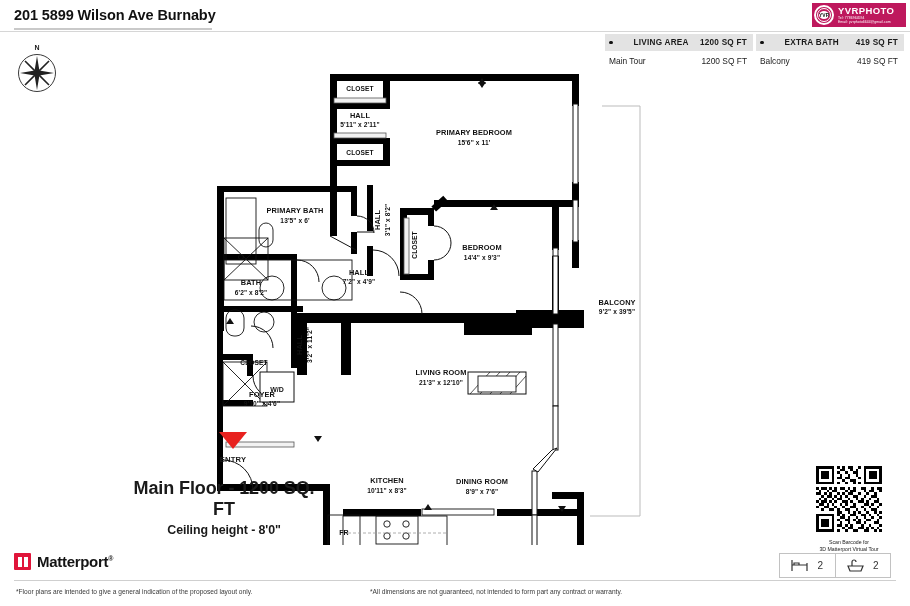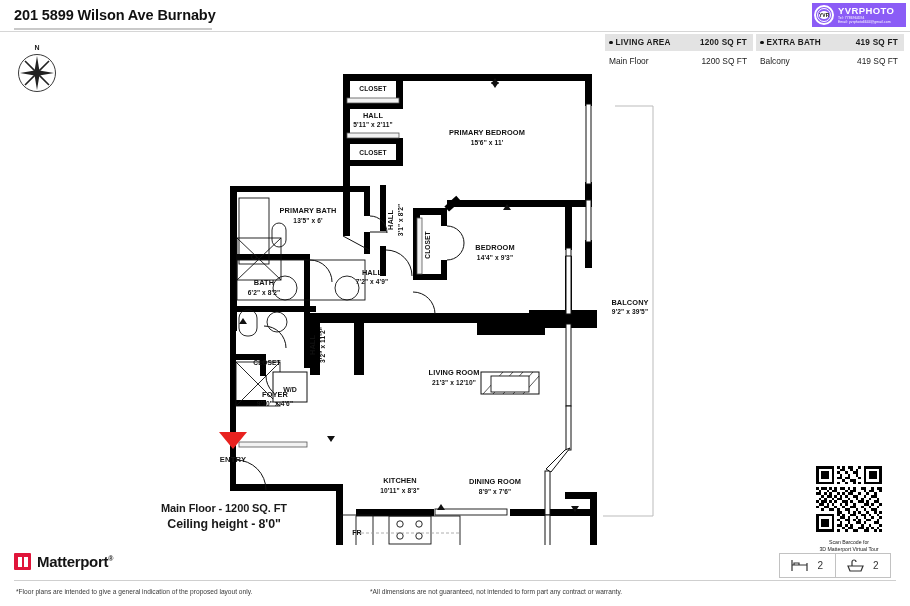--- a/index.html
+++ b/index.html
@@ -19,68 +19,68 @@
     position:absolute; left:14px; top:7px;
     font-size:14.5px; font-weight:bold; letter-spacing:-0.1px;
     color:#111;
   }
   #title-rule {
     position:absolute; left:14px; top:28px; width:198px; height:2px;
     background:#c9c9c9;
   }
 
   
-  #logo-box { position:absolute; left:812px; top:3px; width:94px; height:24px; background:#8b5cf6; display:flex; align-items:center; }
+  #logo-box { position:absolute; left:812px; top:3px; width:94px; height:24px; background:#be185d; display:flex; align-items:center; }
   #logo-seal { width:22px; height:22px; margin-left:1px; flex:0 0 auto; position:relative; }
   #logo-seal .ring1 { position:absolute; left:1px; top:1px; width:20px; height:20px; border:2px solid #fff; border-radius:50%; }
   #logo-seal .ring2 { position:absolute; left:4px; top:4px; width:14px; height:14px; border:1px solid #fff; border-radius:50%; }
   #logo-seal .ring3 { position:absolute; left:6px; top:7px; width:10px; height:8px; background:#fff; border-radius:50%; }
   #logo-seal .seal-t { position:absolute; left:6px; top:8px; width:10px; height:7px; color:#111; font-size:5px; font-weight:bold; text-align:center; line-height:7px; }
   #logo-text { margin-left:3px; color:#fff; }
   #logo-name { font-size:9.5px; font-weight:bold; letter-spacing:0.4px; line-height:10px; }
   #logo-tel, #logo-email { font-size:3.4px; line-height:4.2px; letter-spacing:0.1px; white-space:nowrap; }
 
   
   #area-table { position:absolute; left:605px; top:34px; width:299px; height:38px; }
   .area-col { position:absolute; top:0; width:148px; height:38px; }
   .area-col.left { left:0; }
   .area-col.right { left:151px; }
   .area-head {
     height:17px; background:#e3e3e3;
     display:flex; align-items:center; justify-content:space-between;
     padding:0 6px 0 4px;
     font-size:8.2px; font-weight:bold; letter-spacing:0.25px;
   }
-  .area-head .lbl { display:flex; align-items:center; gap:3px; }
+  .area-head .lbl { display:flex; align-items:center; gap:21px; }
   .dot { width:3.5px; height:3.5px; border-radius:50%; background:#111; display:inline-block; }
   .area-row {
     height:19px; display:flex; align-items:center; justify-content:space-between;
     padding:0 6px 0 4px; font-size:8.4px; color:#222;
   }
   #hdr-rule { position:absolute; left:0; top:31px; width:910px; height:1px; background:#d6d6d6; }
 
   
   #compass { position:absolute; left:13px; top:44px; width:48px; height:52px; }
   #compass .ring { position:absolute; left:5px; top:10px; width:38px; height:38px; border:1.2px solid #3a3a3a; border-radius:50%; }
   #compass .n { position:absolute; left:0; top:0; width:48px; text-align:center; font-size:7px; font-weight:bold; }
   #compass svg { position:absolute; left:5px; top:10px; }
 
   
-  #plan { position:absolute; left:17px; top:60px; width:700px; height:485px; }
+  #plan { position:absolute; left:4px; top:60px; width:700px; height:485px; }
   #plan svg { display:block; }
 
   .rm { font-family:"Liberation Sans", sans-serif; font-weight:bold; fill:#111; text-anchor:middle; }
   .rm-n { font-size:7.4px; letter-spacing:0.1px; }
   .rm-d { font-size:6.6px; letter-spacing:0.1px; }
   .rm-s { font-size:6.6px; letter-spacing:0.1px; }
   .app-t { font-size:7px; font-weight:bold; fill:#111; text-anchor:middle; font-family:"Liberation Sans", sans-serif; }
 
   
   #caption { position:absolute; left:128px; top:478px; width:192px; text-align:center; }
-  #caption .l1 { font-size:11px; font-weight:bold; letter-spacing:-0.1px;margin-top:24px; }
+  #caption .l1 { font-size:18px; font-weight:bold; letter-spacing:-0.1px; }
   #caption .l2 { font-size:12.4px; font-weight:bold; letter-spacing:-0.1px; margin-top:3px; }
 
   
   #entry { position:absolute; left:205px; top:432px; width:56px; text-align:center; }
   #entry .tri {
     width:0;height:0;margin:0 auto;
     border-left:14px solid transparent; border-right:14px solid transparent;
     border-top:17px solid #e8221f;
   }
   #entry .lbl { font-size:7.6px; font-weight:bold; margin-top:6px; letter-spacing:0.2px; }
@@ -133,21 +133,21 @@
 <div id="area-table">
   <div class="area-col left">
     <div class="area-head">
       <span class="lbl">
           <i class="dot"></i>
         <span>LIVING AREA</span>
         </span>
       <span>1200 SQ FT</span>
     </div>
     <div class="area-row">
-      <span>Main Floor</span>
+      <span>Main Tour</span>
       <span>1200 SQ FT</span>
     </div>
   </div>
   <div class="area-col right">
     <div class="area-head">
       <span class="lbl">
           <i class="dot"></i>
         <span>EXTRA BATH</span>
         </span>
       <span>419 SQ FT</span>

